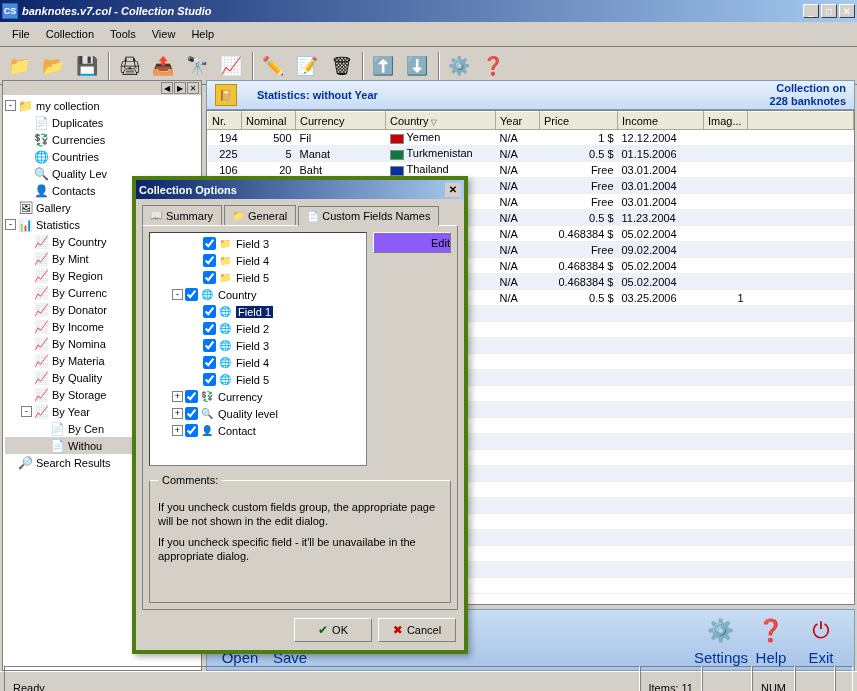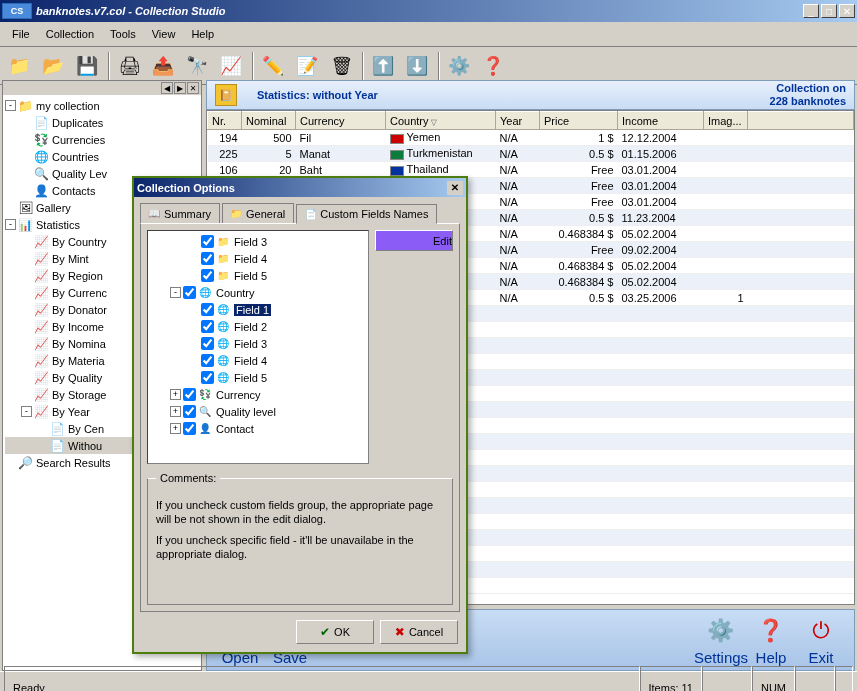--- a/index.html
+++ b/index.html
@@ -1,20 +1,20 @@
 <!DOCTYPE html>
 <html><head>
 <meta charset="utf-8">
 <style>
 * { box-sizing: border-box; margin: 0; padding: 0; font-family: Tahoma, sans-serif; font-size: 11px; }
 body { background: #d4d0c8; width: 857px; height: 691px; overflow: hidden; position: relative; }
 
 
 .titlebar { background: linear-gradient(to right, #0a246a, #a6caf0); height: 22px; display: flex; align-items: center; padding: 0 2px; color: #fff; }
-.titlebar .icon { width: 30px; height: 16px; background: #4a8adb; margin-right: 4px; display: flex; align-items: center; justify-content: center; font-size: 9px; font-weight: bold; color: #fff; border: 1px solid #2a6abb; }
+.titlebar .icon { width: 16px; height: 16px; background: #4a8adb; margin-right: 4px; display: flex; align-items: center; justify-content: center; font-size: 9px; font-weight: bold; color: #fff; border: 1px solid #2a6abb; }
 .titlebar .title { flex: 1; font-weight: bold; font-style: italic; }
 .winbtns { display: flex; gap: 2px; }
 .winbtn { width: 16px; height: 14px; background: #d4d0c8; border: 1px solid #fff; border-right-color: #404040; border-bottom-color: #404040; display: flex; align-items: center; justify-content: center; font-size: 10px; cursor: pointer; }
 
 
 .menubar { background: #d4d0c8; height: 20px; display: flex; align-items: center; padding: 12px 4px; border-bottom: 1px solid #808080; }
 .menubar span { padding: 2px 8px; cursor: pointer; }
 
 
 .toolbar { background: #d4d0c8; height: 38px; display: flex; align-items: center; padding: 2px 4px; gap: 2px; border-bottom: 1px solid #808080; }
@@ -59,21 +59,21 @@
 .bbtn .bicon { width: 32px; height: 32px; display: flex; align-items: center; justify-content: center; font-size: 22px; }
 .bbtn .blabel { font-size: 15px; color: #003399; margin-top: 2px; }
 .binfo { flex: 1; padding-left: 20px; color: #003399; line-height: 1.4; }
 
 
 .statusbar { position: absolute; bottom: 0; left: 0; right: 0; height: 20px; background: #d4d0c8; border-top: 1px solid #fff; display: flex; align-items: center; padding: 0 4px; }
 .statusbar .cell { border: 1px solid #808080; border-top-color: #808080; border-left-color: #808080; border-right-color: #fff; border-bottom-color: #fff; padding: 15px 8px; height: 17px;}
 .statusbar .cell:first-child { flex: 1; }
 
 
-.dialog { position: absolute; left: 132px; top: 176px; width: 336px; height: 478px; background: #d4d0c8; border: 2px solid #4d7c0f; box-shadow: 3px 3px 6px rgba(0,0,0,.3); display: flex; flex-direction: column; }
+.dialog { position: absolute; left: 132px; top: 176px; width: 336px; height: 478px; background: #d4d0c8; border: 4px solid #4d7c0f; box-shadow: 3px 3px 6px rgba(0,0,0,.3); display: flex; flex-direction: column; }
 .dlgtitle { background: linear-gradient(to right, #0a246a, #a6caf0); color: #fff; height: 19px; display: flex; align-items: center; padding: 0 3px; font-weight: bold; }
 .dlgtitle span:first-child { flex: 1; }
 .dlgclose { width: 16px; height: 14px; background: #d4d0c8; color: #000; display: flex; align-items: center; justify-content: center; font-size: 10px; cursor: pointer; }
 .dlgtabs { display: flex; padding: 6px 6px 0 6px; }
 .dlgtab { padding: 3px 8px; border: 1px solid #808080; border-bottom: none; background: #d4d0c8; margin-right: 2px; cursor: pointer; display: flex; align-items: center; gap: 3px; }
 .dlgtab.active { background: #d4d0c8; border-bottom: 1px solid #d4d0c8; z-index: 2; position: relative; top: 1px; }
 .dlgtab .ti { width: 12px; height: 12px; display: inline-flex; align-items: center; justify-content: center; font-size: 10px; }
 .dlgbody { flex: 1; border: 1px solid #808080; border-top: 1px solid #fff; margin: 0 6px; padding: 6px; display: flex; flex-direction: column; }
 .fieldarea { display: flex; gap: 6px; }
 .fieldtree { flex: 1; background: #fff; border: 1px solid #808080; border-top-color: #404040; border-left-color: #404040; height: 234px; overflow-y: scroll; padding: 2px; }

